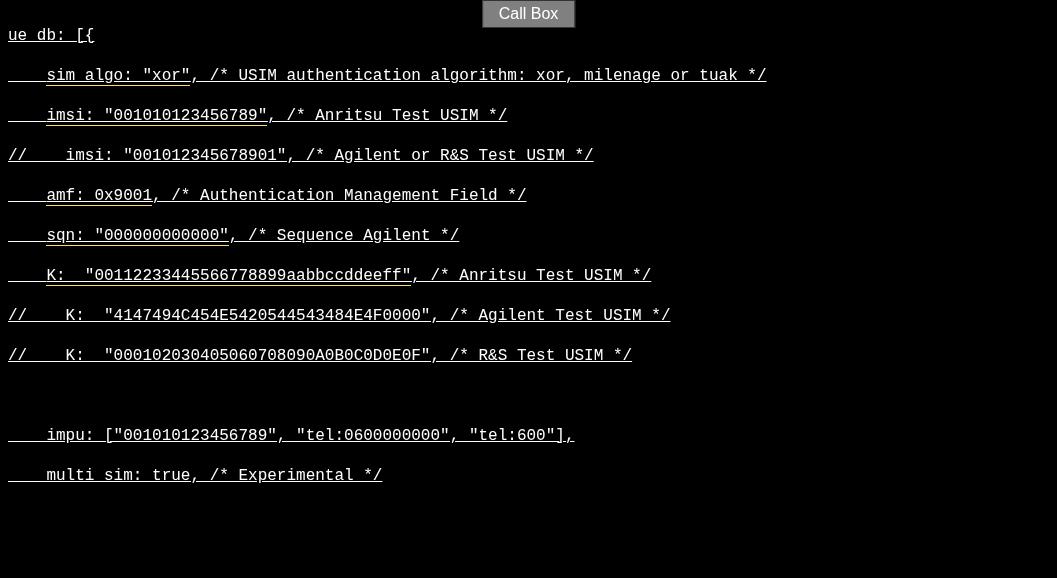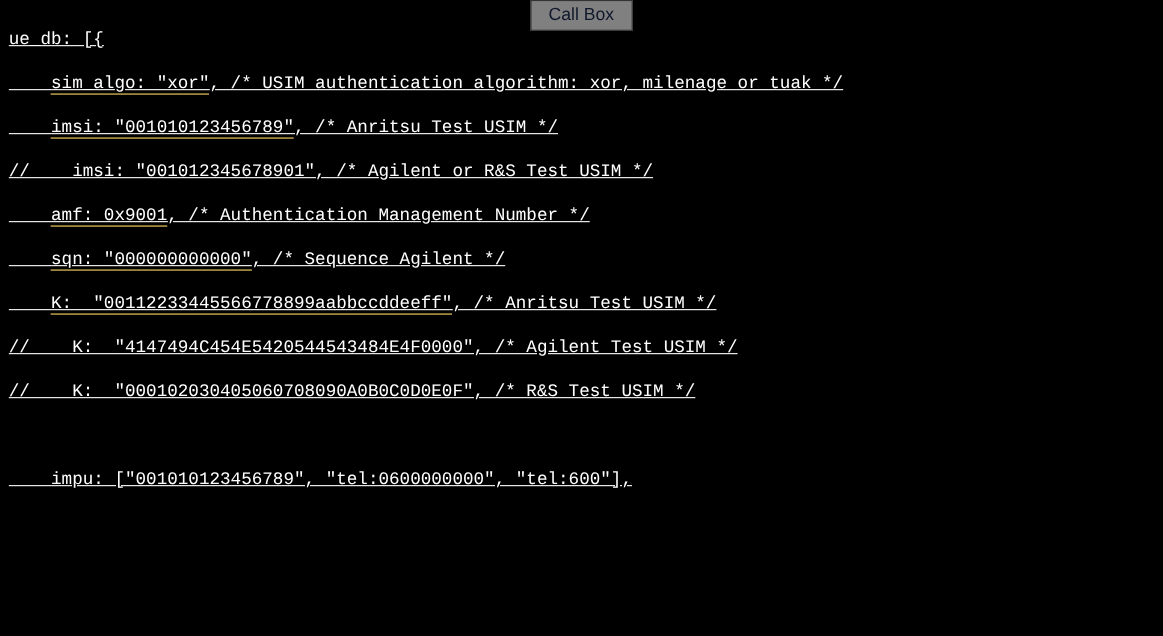--- a/index.html
+++ b/index.html
@@ -17,21 +17,21 @@
       height: 578px;
       overflow: hidden;
       position: relative;
     }
     .header-box {
       position: absolute;
       top: 0;
       left: 50%;
       transform: translateX(-50%);
       background: #808080;
-      color: #0f172a;
+      color: #ffffff;
       padding: 3px 16px;
       font-family: Arial, sans-serif;
       font-size: 16px;
       border: 1px solid #333;
       z-index: 10;
     }
     .code-container {
       padding: 6px 8px;
       white-space: pre;
       font-family: Consolas, "Courier New", monospace;
@@ -51,27 +51,28 @@
 
 <div class="header-box">
   <span>Call Box</span>
 </div>
 
 <div class="code-container">
 <span class="line">ue_db: [{</span>
 <span class="line">    <span class="highlight">sim_algo: "xor"</span><span>, /* USIM authentication algorithm: xor, milenage or tuak */</span></span>
 <span class="line">    <span class="highlight">imsi: "001010123456789"</span><span>, /* Anritsu Test USIM */</span></span>
 <span class="line">//    imsi: "001012345678901", /* Agilent or R&amp;S Test USIM */</span>
-<span class="line">    <span class="highlight">amf: 0x9001</span><span>, /* Authentication Management Number */</span></span>
+<span class="line">    <span class="highlight">amf: 0x9001</span><span>, /* Authentication Management Field */</span></span>
 <span class="line">    <span class="highlight">sqn: "000000000000"</span><span>, /* Sequence Agilent */</span></span>
 <span class="line">    <span class="highlight">K:  "00112233445566778899aabbccddeeff"</span><span>, /* Anritsu Test USIM */</span></span>
 <span class="line">//    K:  "4147494C454E5420544543484E4F0000", /* Agilent Test USIM */</span>
 <span class="line">//    K:  "000102030405060708090A0B0C0D0E0F", /* R&amp;S Test USIM */</span>
 <span class="line"></span>
 <span class="line">    impu: ["001010123456789", "tel:0600000000", "tel:600"],</span>
+<span class="line">    multi_sim: true, /* Experimental */</span>
 
 
 
 
 
 
 
 
 
 

